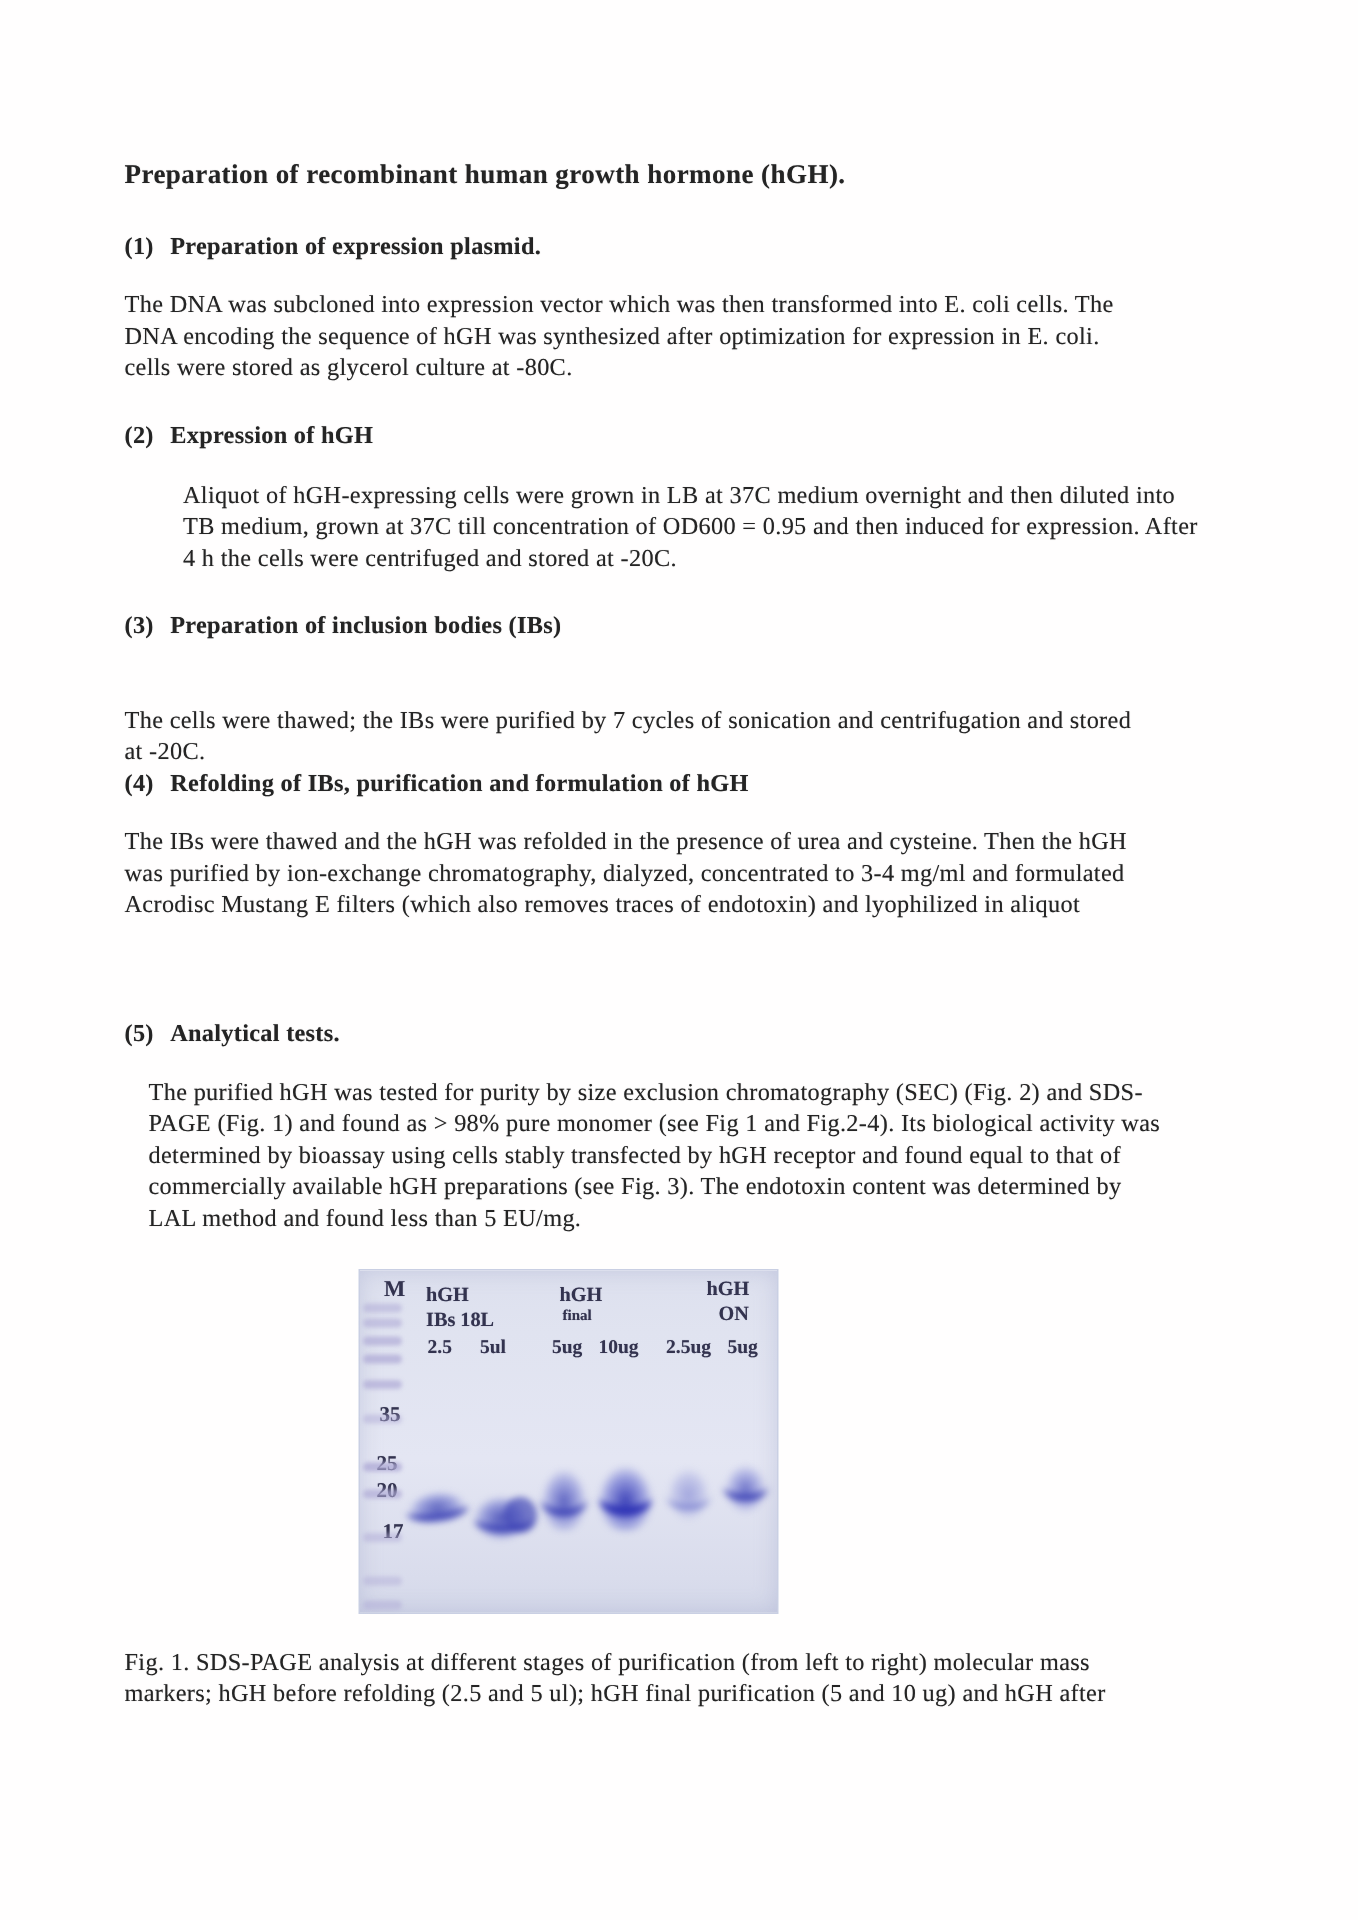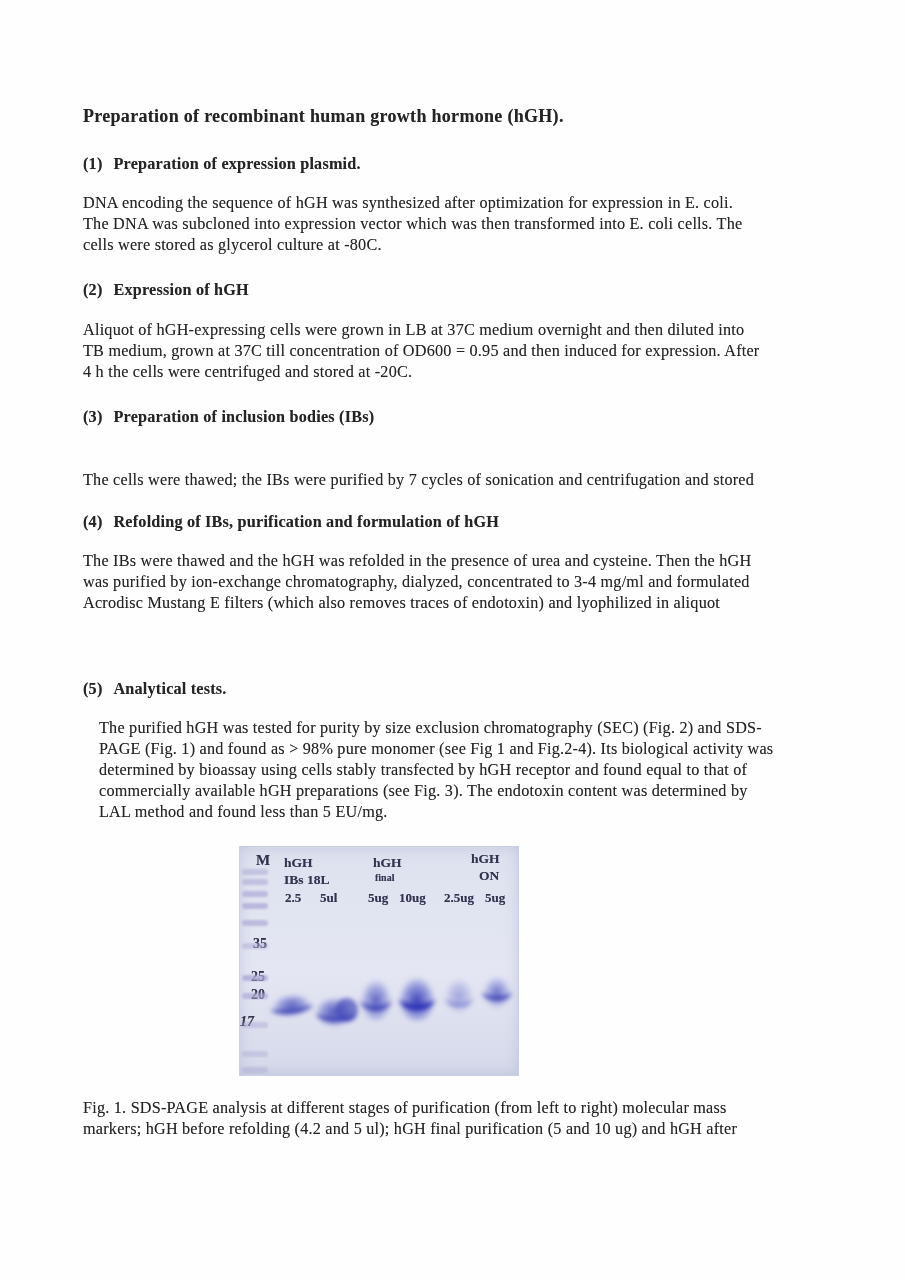--- a/index.html
+++ b/index.html
@@ -12,21 +12,21 @@
   .abs { position:absolute; }
   .txt { text-shadow:0 0 0.6px rgba(60,60,60,0.45); }
 
   .title { left:83px; top:106px; font-size:18px; font-weight:bold; letter-spacing:0.3px; white-space:nowrap; }
 
   .sec-h { left:83px; font-size:16.2px; font-weight:bold; letter-spacing:0.2px; display:flex; gap:11px; white-space:nowrap; }
   .h1 { top:155px; } .h2 { top:281px; } .h3 { top:408px; } .h4 { top:513px; } .h5 { top:680px; }
 
   .para { left:83px; width:745px; font-size:16.2px; line-height:21px; letter-spacing:0.22px; }
   .para .line { white-space:nowrap; }
-  .t1 { top:193px; } .t2 { top:320px; } .t3 { top:470px; } .t4 { top:551px; } .t5 { top:718px;margin-left:16px; }
+  .t1 { top:193px; } .t2 { top:320px;margin-left:39px; } .t3 { top:470px; } .t4 { top:551px; } .t5 { top:718px;margin-left:16px; }
   .cap { top:1098px; }
 
   
   .gel {
     left:239px; top:846px; width:278px; height:228px;
     background:linear-gradient(180deg,#dde0ee 0%, #e0e3f0 18%, #e4e6f3 55%, #d9dcec 90%, #d4d8e9 100%);
     border:1px solid #c9cfe3;
     box-shadow:inset 0 0 14px rgba(148,156,196,0.35);
   }
   .gl { position:absolute; font-weight:bold; color:#33334f; text-shadow:0 0 0.5px rgba(60,60,90,0.5); white-space:nowrap; }
@@ -37,21 +37,21 @@
   .g2s { left:135px; top:25px; font-size:10px; }
   .g3t { left:231px; top:4px;  font-size:13.5px; }
   .g3s { left:239px; top:21px; font-size:13.5px; }
   .amt { top:43px; font-size:13px; }
   .a1 { left:45px; }  .a2 { left:80px; }  .a3 { left:128px; }
   .a4 { left:159px; } .a5 { left:204px; } .a6 { left:245px; }
   .mass { font-size:14px; }
   .mass35 { left:13px; top:89px;text-align:center; }
   .mass25 { left:11px; top:122px; }
   .mass20 { left:11px; top:140px; }
-  .mass17 { left:0; top:167px;font-style:italic; }
+  .mass17 { left:15px; top:167px; }
 
   
   .mk { position:absolute; left:2px; width:26px; height:6px; border-radius:3px;
         background:#afaad6; filter:blur(1.3px); }
   .mk1  { top:22px;  opacity:.55; } .mk2  { top:32px;  opacity:.6; }
   .mk3  { top:44px;  opacity:.7; }  .mk4  { top:56px;  opacity:.75; }
   .mk5  { top:73px;  opacity:.7; }  .mk6  { top:96px;  opacity:.5; }
   .mk7  { top:128px; opacity:.8; }  .mk8  { top:146px; opacity:.7; }
   .mk9  { top:175px; opacity:.5; }  .mk10 { top:204px; opacity:.45; }
   .mk11 { top:220px; opacity:.5; }
@@ -86,41 +86,42 @@
 
 <div class="page">
 
   <div class="abs title txt">Preparation of recombinant human growth hormone (hGH).</div>
 
   <div class="abs sec-h h1 txt">
     <span>(1)</span>
     <span>Preparation of expression plasmid.</span>
   </div>
   <div class="abs para t1 txt">
+    <div class="line">The DNA was subcloned into expression vector which was then transformed into E. coli cells. The</div>
     <div class="line">DNA encoding the sequence of hGH was synthesized after optimization for expression in E. coli.</div>
-    <div class="line">The DNA was subcloned into expression vector which was then transformed into E. coli cells. The</div>
     <div class="line">cells were stored as glycerol culture at -80C.</div>
   </div>
 
   <div class="abs sec-h h2 txt">
     <span>(2)</span>
     <span>Expression of hGH</span>
   </div>
   <div class="abs para t2 txt">
     <div class="line">Aliquot of hGH-expressing cells were grown in LB at 37C medium overnight and then diluted into</div>
     <div class="line">TB medium, grown at 37C till concentration of OD600 = 0.95 and then induced for expression. After</div>
     <div class="line">4 h the cells were centrifuged and stored at -20C.</div>
   </div>
 
   <div class="abs sec-h h3 txt">
     <span>(3)</span>
     <span>Preparation of inclusion bodies (IBs)</span>
   </div>
   <div class="abs para t3 txt">
     <div class="line">The cells were thawed; the IBs were purified by 7 cycles of sonication and centrifugation and stored</div>
+    <div class="line">at -20C.</div>
   </div>
 
   <div class="abs sec-h h4 txt">
     <span>(4)</span>
     <span>Refolding of IBs, purification and formulation of hGH</span>
   </div>
   <div class="abs para t4 txt">
     <div class="line">The IBs were thawed and the hGH was refolded in the presence of urea and cysteine. Then the hGH</div>
     <div class="line">was purified by ion-exchange chromatography, dialyzed, concentrated to 3-4 mg/ml and formulated</div>
     <div class="line">Acrodisc Mustang E filters (which also removes traces of endotoxin) and lyophilized in aliquot</div>
@@ -175,16 +176,16 @@
     <i class="band band1"></i>
     <i class="band band2"></i>
     <i class="band band3"></i>
     <i class="band band4"></i>
     <i class="band band5"></i>
     <i class="band band6"></i>
   </div>
 
   <div class="abs para cap txt">
     <div class="line">Fig. 1. SDS-PAGE analysis at different stages of purification (from left to right) molecular mass</div>
-    <div class="line">markers; hGH before refolding (4.2 and 5 ul); hGH final purification (5 and 10 ug) and hGH after</div>
+    <div class="line">markers; hGH before refolding (2.5 and 5 ul); hGH final purification (5 and 10 ug) and hGH after</div>
   </div>
 
 </div>
 
 </body></html>

